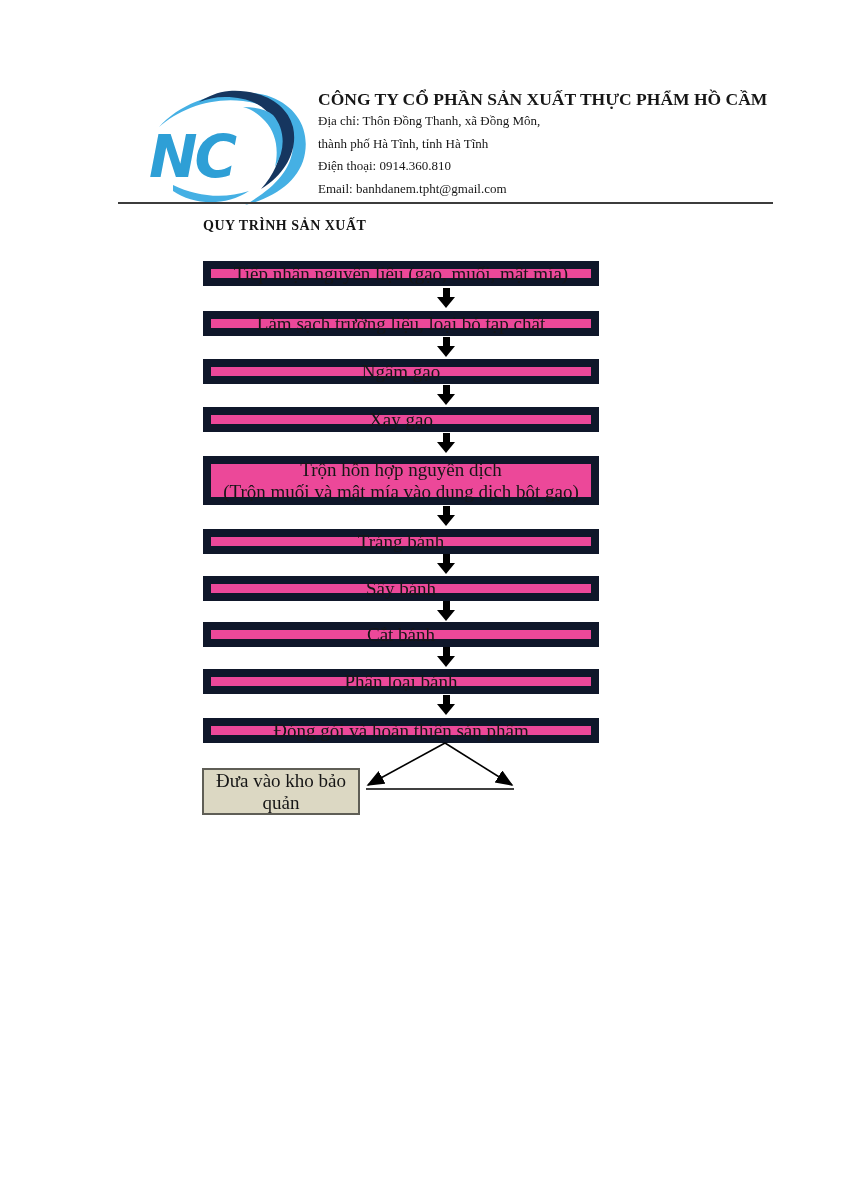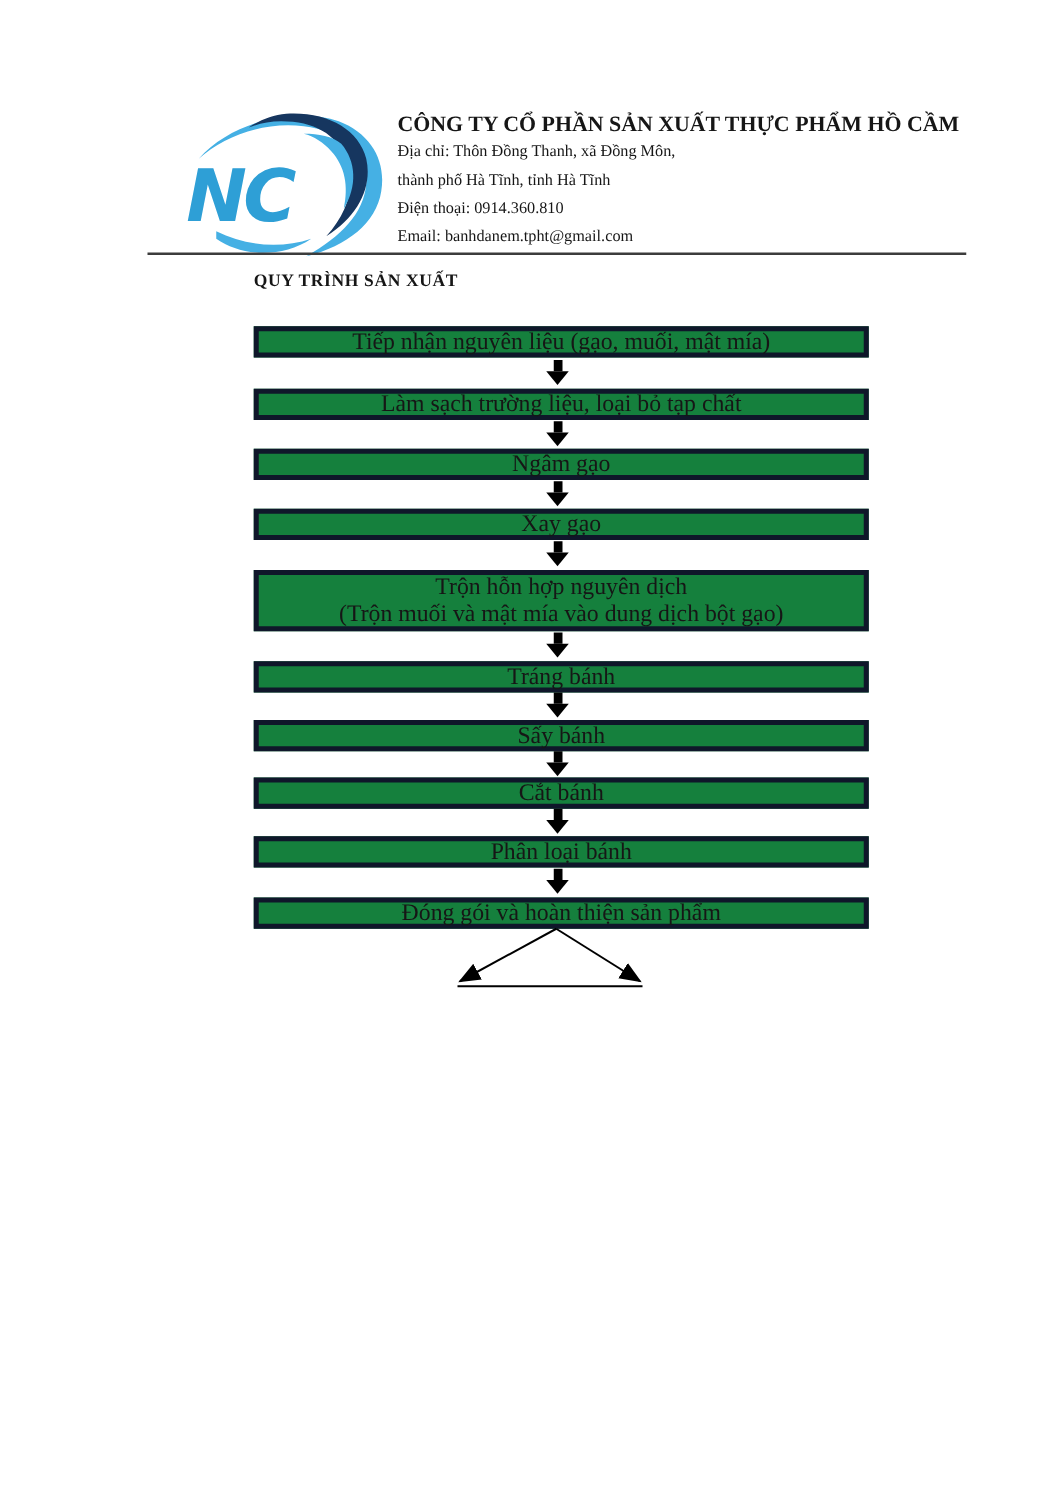--- a/index.html
+++ b/index.html
@@ -18,23 +18,23 @@
   .company-info div{font-size:13px;line-height:22.4px;white-space:nowrap;}
   .company-name{font-weight:bold;font-size:17.5px !important;}
   .divider{position:absolute;left:118px;top:202px;width:655px;height:2px;background:#3c3c3c;}
   
   .doc-title{
     position:absolute;left:203px;top:218px;width:486px;height:28px;
     margin:0;font-size:14px;font-weight:bold;letter-spacing:.5px;
   }
   
   .step{
-    position:absolute;left:203px;width:492px;height:25px;
+    position:absolute;left:203px;width:396px;height:25px;
     box-sizing:border-box;
-    background:#15803d;border:4px solid #0f172a;
+    background:#ec4899;border:8px solid #0f172a;
     display:flex;flex-direction:column;align-items:center;justify-content:center;
     font-size:19px;line-height:22px;text-align:center;
   }
   .step div{white-space:nowrap;}
   .step.tall{height:49px;}
   .outcome{
     position:absolute;box-sizing:border-box;
     background:#dcd8c3;border:2px solid #5f5e56;
     display:flex;flex-direction:column;align-items:center;justify-content:center;
     font-size:19px;line-height:22px;text-align:center;
@@ -164,14 +164,18 @@
     <defs>
       <marker id="ah" markerWidth="12" markerHeight="10" refX="10" refY="4.5" orient="auto">
         <path d="M0,0 L11,4.5 L0,9 Z" fill="#000"></path>
       </marker>
     </defs>
     <line x1="255" y1="3" x2="178" y2="45" stroke="#000" stroke-width="1.6" marker-end="url(#ah)"></line>
     <line x1="255" y1="3" x2="322" y2="45" stroke="#000" stroke-width="1.6" marker-end="url(#ah)"></line>
     <line x1="176" y1="49" x2="324" y2="49" stroke="#000" stroke-width="1.6"></line>
   </svg>
 
+  <div class="outcome" style="left:202px;top:768px;width:158px;height:47px">
+    <div>Đưa vào kho bảo</div>
+    <div>quản</div>
+  </div>
 
 </div>
 
 </body></html>

